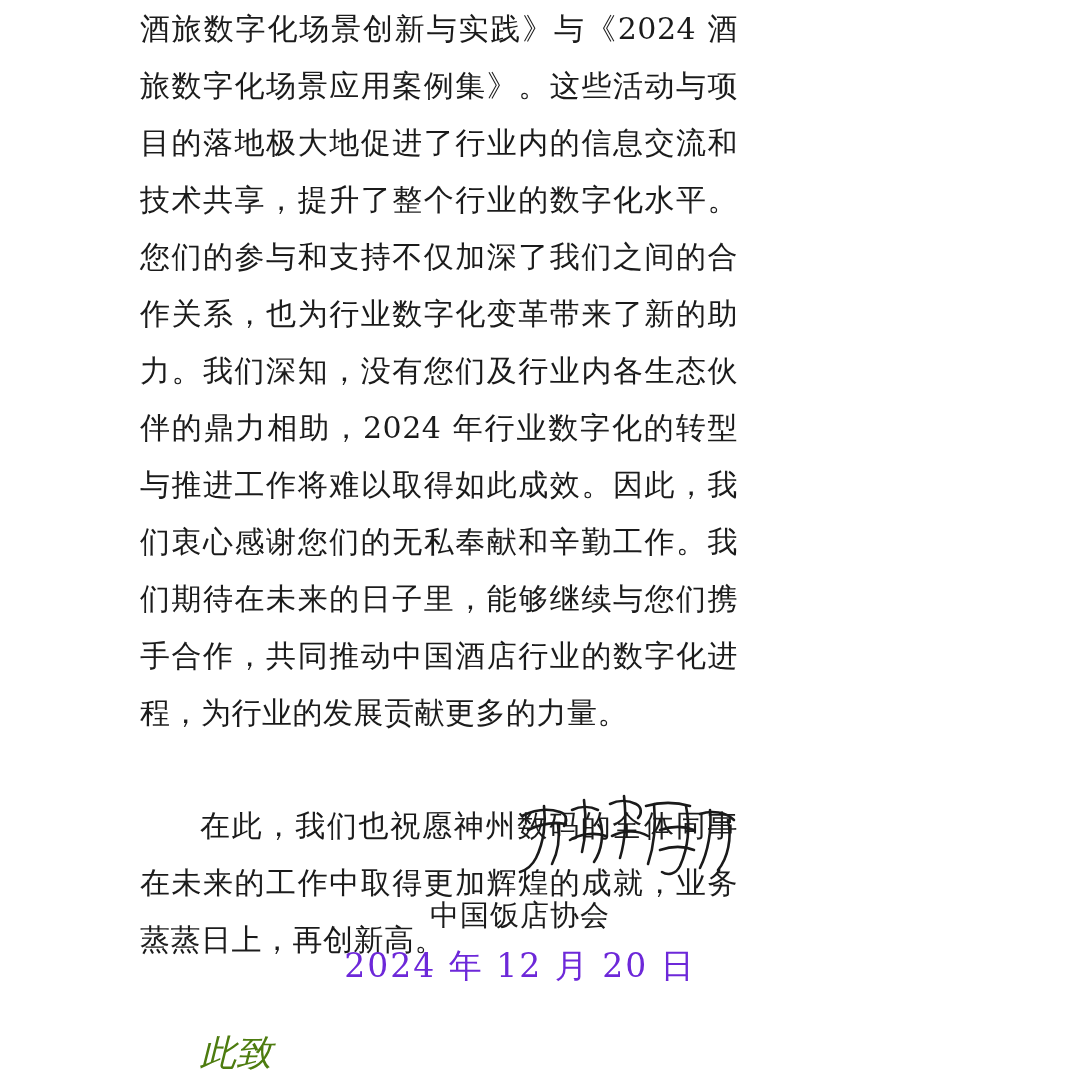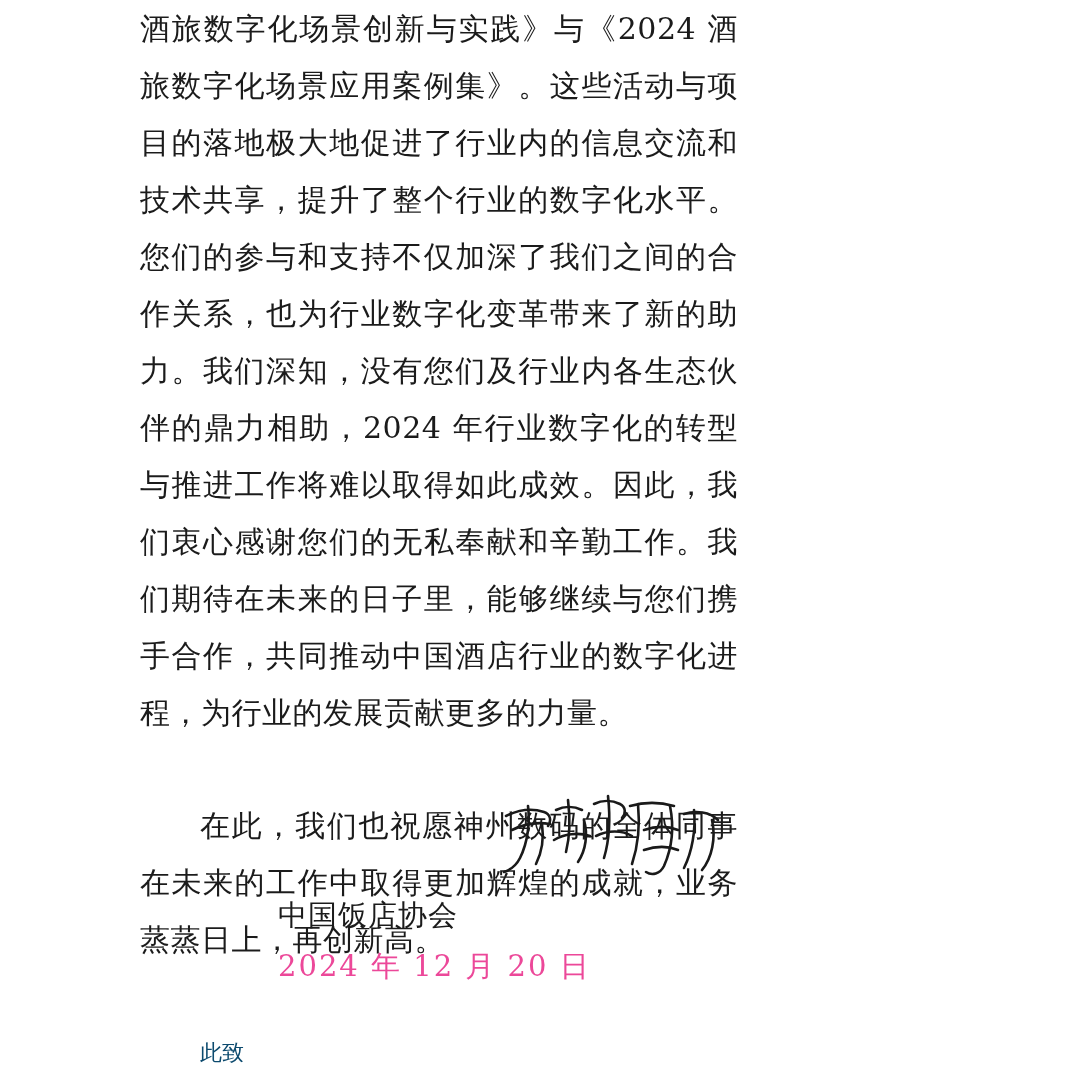--- a/index.html
+++ b/index.html
@@ -34,57 +34,58 @@
   .para {
     margin: 0;
     text-indent: 0;
   }
   .para.indent {
     text-indent: 60px;
   }
   .gap-1 { height: 56px; }
   .gap-2 { height: 56px; }
   .closing {
-    font-size: 22px;
+    font-size: 36px;
     line-height: 57px;
-    color: #0c4a6e;
+    color: #4d7c0f;
+    font-style: italic;
   }
   .closing .cizhi {
     display: block;
     padding-left: 60px;
   }
   .closing .jingli {
     display: block;
     padding-left: 0px;
   }
   .sign-block {
     position: absolute;
-    right: 130px;
+    right: 114px;
     top: 780px;
     width: 460px;
-    text-align: left;
+    text-align: center;
   }
   .signature-img {
     display: block;
     margin-left: auto;
     margin-right: 10px;
     width: 230px;
     height: 110px;
   }
   .org-line {
     font-size: 29px;
     line-height: 50px;
     color: #1b1b1b;
     letter-spacing: 1px;
     padding-right: 8px;
   }
   .date-line {
-    font-size: 29px;
+    font-size: 33px;
     line-height: 52px;
-    color: #ec4899;
+    color: #6d28d9;
     letter-spacing: 2px;
     padding-right: 8px;
   }
 </style>
 </head>
 <body>
 
 <div class="page">
 
   <div class="body-text">

